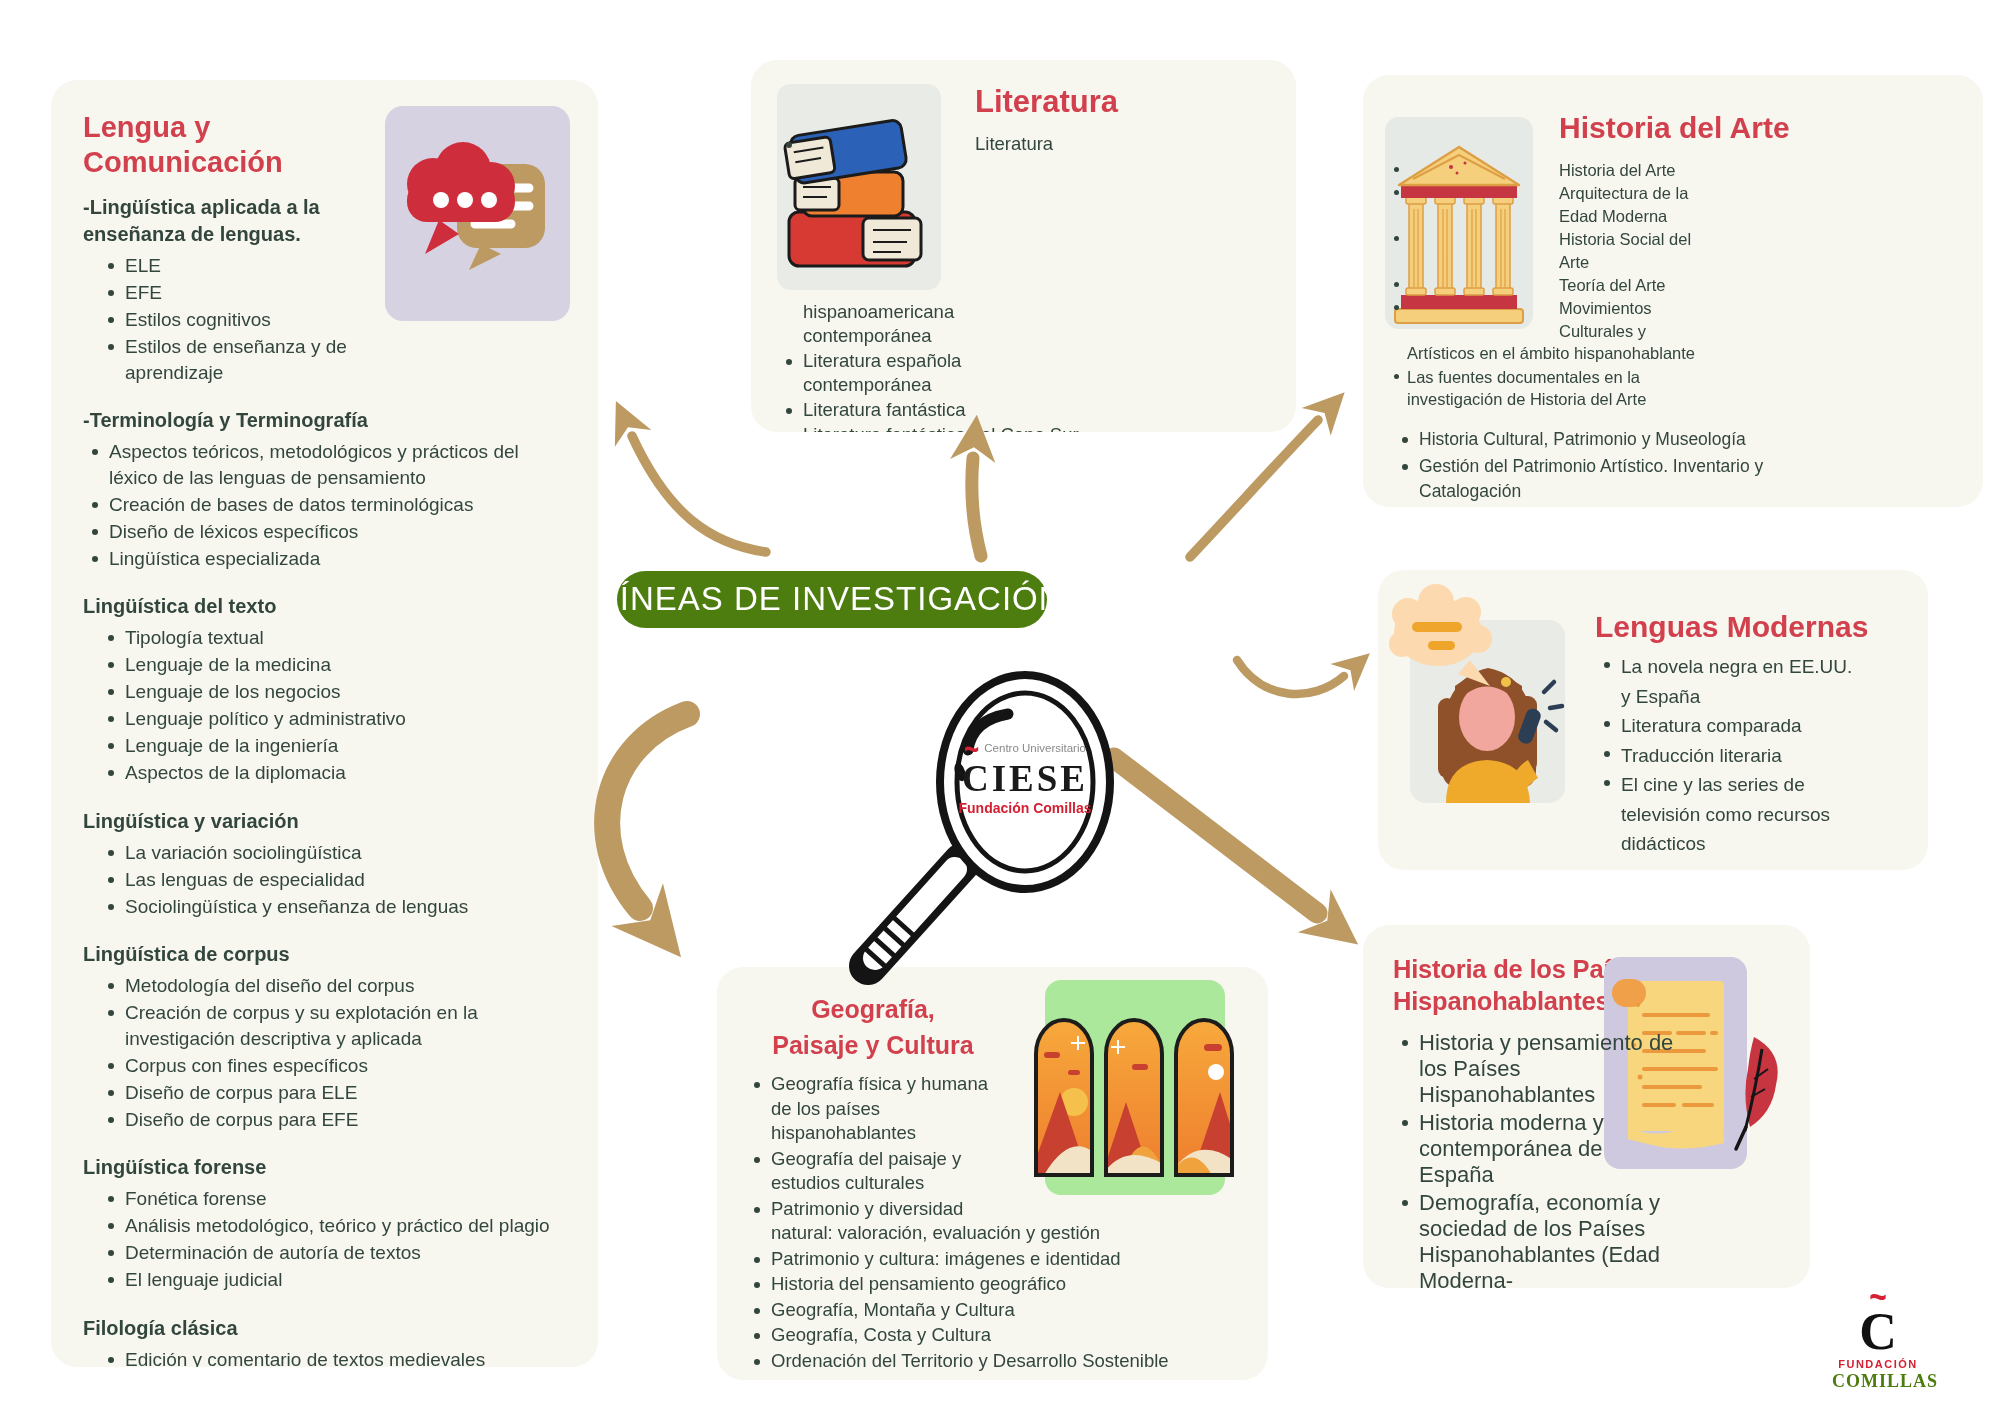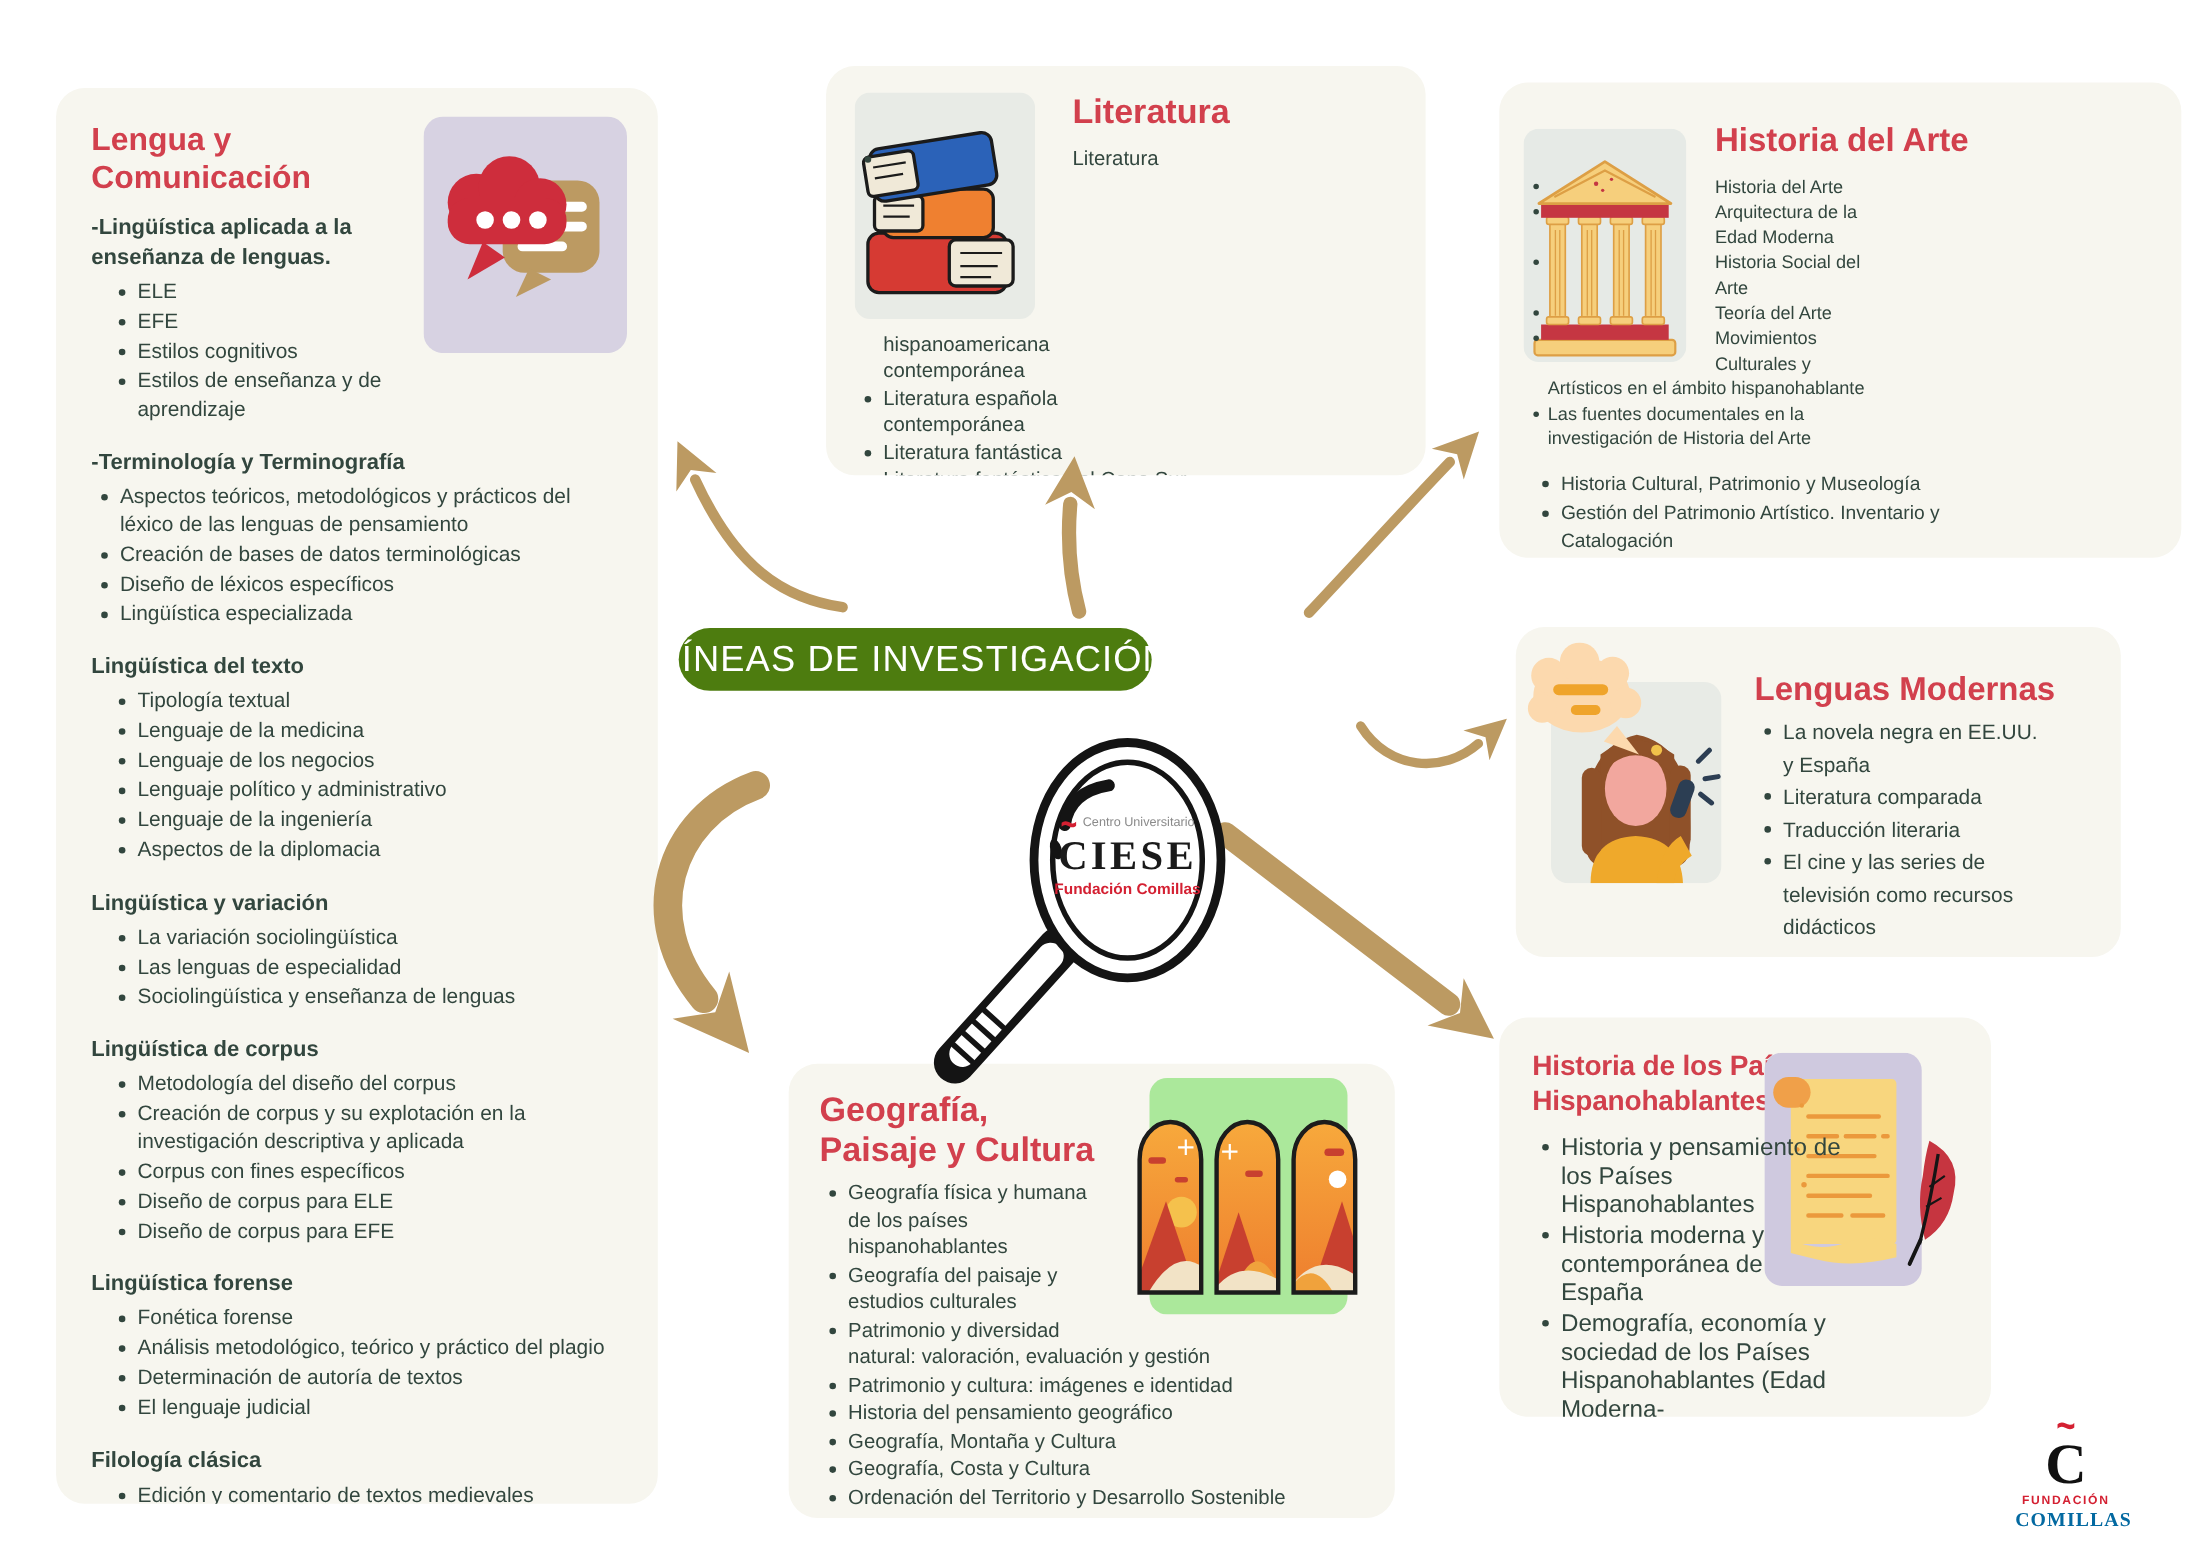--- a/index.html
+++ b/index.html
@@ -42,41 +42,41 @@
   .p-lenguas li{font-size:19px;line-height:29.5px;}
   .p-lenguas .bubble{position:absolute;left:8px;top:14px;}
   
   .p-paises{left:1363px;top:925px;width:447px;height:363px;padding:28px 20px 0 30px;}
   .p-paises .ptitle{font-size:25.5px;line-height:32px;letter-spacing:-0.2px;width:275px;}
   .p-paises ul{margin-top:13px;max-width:282px;}
   .p-paises li{font-size:22px;line-height:26px;margin-bottom:2px;}
   .p-paises .icon-box{position:absolute;right:16px;top:32px;}
   
   .p-geografia{left:717px;top:967px;width:551px;height:413px;padding:24px 22px 0 28px;}
-  .p-geografia .ptitle{font-size:31px;line-height:36px;margin-bottom:9px;}
+  .p-geografia .ptitle{font-size:25px;line-height:36px;margin-bottom:9px;text-align:center;}
   .p-geografia .geo-float{float:right;width:245px;height:215px;}
   .p-geografia li{font-size:18.5px;line-height:24.5px;margin-bottom:1px;}
   .p-geografia .icon-box{position:absolute;left:303px;top:13px;}
   
   .banner{position:absolute;left:617px;top:571px;width:430px;height:57px;background:#4d7c0f;
           border-radius:29px;display:flex;align-items:center;justify-content:center;z-index:6;}
   .banner span{color:#ffffff;font-size:33px;letter-spacing:1px;padding-bottom:2px;white-space:nowrap;}
   .overlay{position:absolute;left:0;top:0;z-index:5;pointer-events:none;}
   .ciese{position:absolute;left:935px;top:741px;width:180px;text-align:center;z-index:7;line-height:1;}
   .ciese .row{display:flex;align-items:center;justify-content:center;gap:5px;height:16px;}
   .ciese .tilde{color:#d42032;font-weight:bold;font-size:26px;transform:scaleY(1.35);display:inline-block;line-height:14px;}
   .ciese .tag{color:#8a8a8a;font-size:11.5px;}
   .ciese .name{font-family:"Liberation Serif",serif;font-weight:bold;font-size:37px;letter-spacing:3px;color:#1a1a1a;margin-top:3px;}
   .ciese .sub{color:#d42032;font-weight:bold;font-size:14px;margin-top:4px;}
   
   .comillas{position:absolute;left:1832px;top:1290px;width:92px;text-align:center;z-index:6;line-height:1;}
   .comillas .tilde{color:#d42032;font-weight:bold;font-size:30px;transform:scaleY(1.3);display:inline-block;line-height:14px;}
   .comillas .c{font-family:"Liberation Serif",serif;font-weight:bold;font-size:52px;color:#111;line-height:0.85;}
   .comillas .fund{color:#d42032;font-weight:bold;font-size:11px;letter-spacing:1.5px;margin-top:5px;}
-  .comillas .com{font-family:"Liberation Serif",serif;font-weight:bold;font-size:18px;letter-spacing:1px;color:#0369a1;margin-top:2px;}
+  .comillas .com{font-family:"Liberation Serif",serif;font-weight:bold;font-size:18px;letter-spacing:1px;color:#4d7c0f;margin-top:2px;}
 </style>
 </head>
 <body>
 
 <div class="canvas">
 
   <div class="panel p-lengua">
     <span class="icon-box">
       <svg width="185" height="215" viewBox="0 0 185 215">
         <rect x="0" y="0" width="185" height="215" rx="18" fill="#d7d2e2"></rect>

